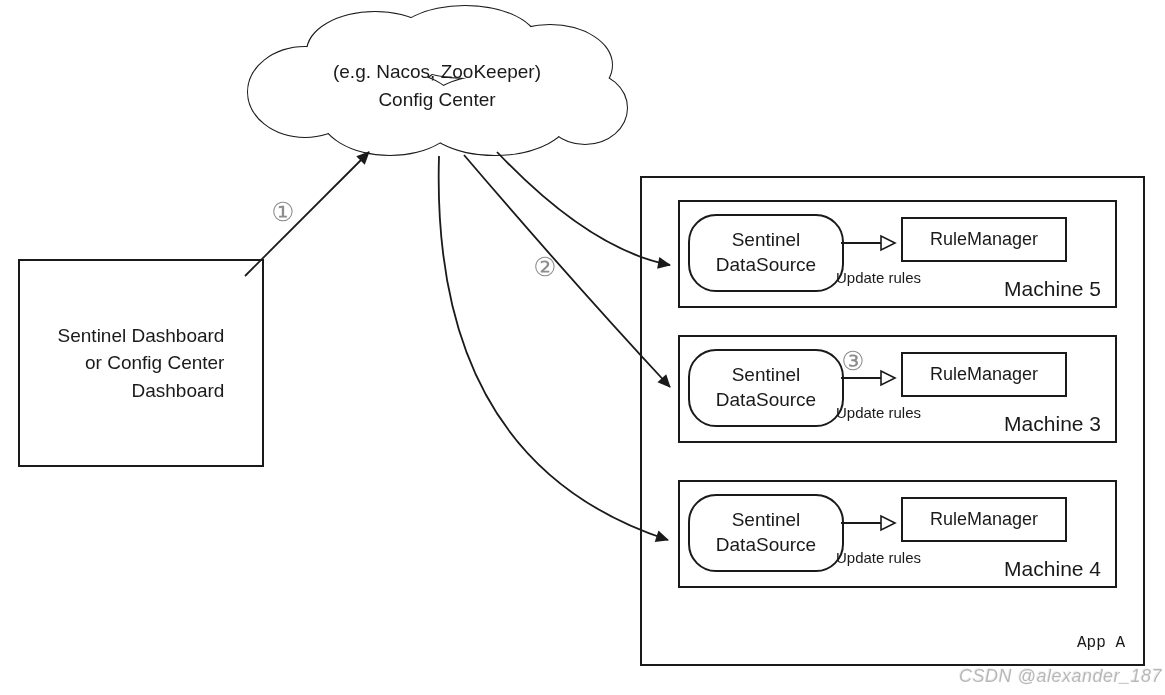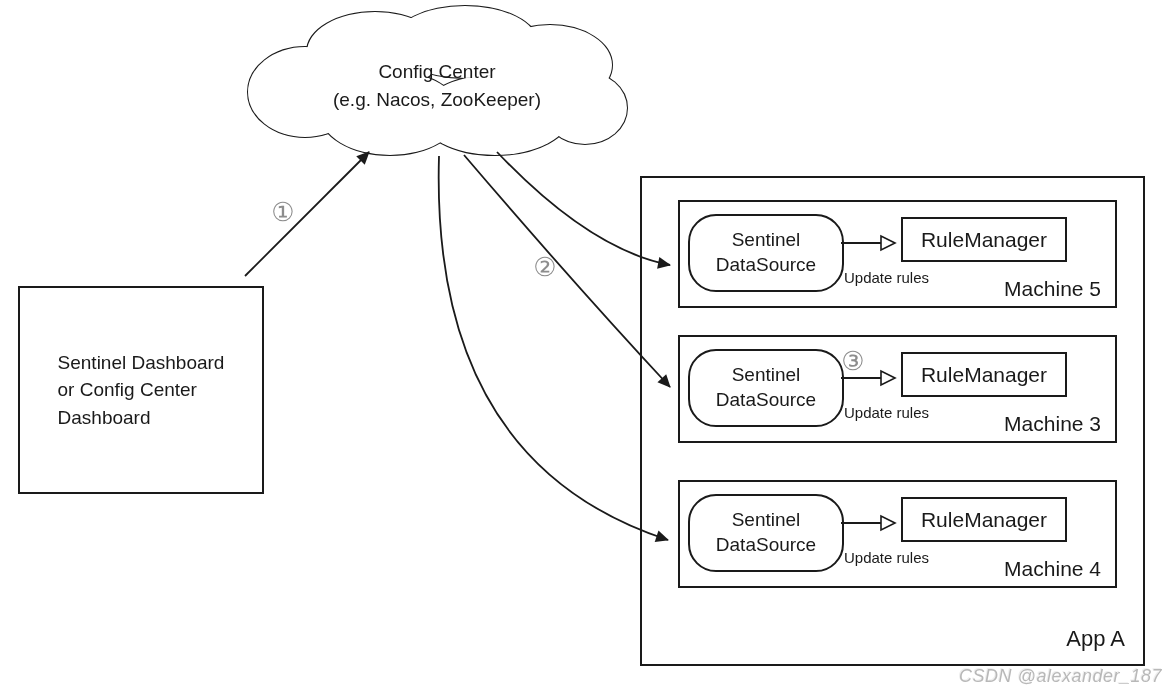--- a/index.html
+++ b/index.html
@@ -2,38 +2,38 @@
 <html><head>
 <meta charset="utf-8">
 <style>
   html,body{margin:0;padding:0;background:#ffffff;}
   body{font-family:"Liberation Sans", sans-serif;color:#1a1a1a;}
   .stage{position:relative;width:1165px;height:695px;background:#fff;overflow:hidden;}
   .layer{position:absolute;left:0;top:0;width:1165px;height:695px;pointer-events:none;}
 
   .box{position:absolute;border:2px solid #1a1a1a;background:transparent;box-sizing:border-box;}
 
-  .dashboard{left:18px;top:286px;width:246px;height:208px;display:flex;align-items:center;
-    justify-content:center;text-align:left;font-size:19px;line-height:1.45;white-space:pre-line;}
+  .dashboard{left:18px;top:259px;width:246px;height:208px;display:flex;align-items:center;
+    justify-content:center;text-align:right;font-size:19px;line-height:1.45;white-space:pre-line;}
 
   .cloud-text{position:absolute;left:262px;top:58px;width:350px;text-align:center;
     font-size:19px;line-height:1.45;}
 
   .appbox{left:640px;top:176px;width:505px;height:490px;}
-  .applabel{position:absolute;right:18px;bottom:12px;font-size:22px;}
+  .applabel{position:absolute;right:18px;bottom:12px;font-size:16px;font-family:Liberation Mono, monospace;}
 
   .machine{position:absolute;left:36px;width:439px;height:108px;border:2px solid #1a1a1a;box-sizing:border-box;}
   .machine.m1{top:22px;} .machine.m2{top:157px;} .machine.m3{top:302px;}
 
   .stadium{position:absolute;left:8px;top:12px;width:156px;height:78px;border:2px solid #1a1a1a;
     border-radius:28px;display:flex;align-items:center;justify-content:center;text-align:center;
     font-size:19px;line-height:1.3;white-space:pre-line;box-sizing:border-box;}
   .rulebox{position:absolute;left:221px;top:15px;width:166px;height:45px;border:2px solid #1a1a1a;
-    display:flex;align-items:center;justify-content:center;font-size:21px;box-sizing:border-box;}
-  .update{position:absolute;left:164px;top:67px;font-size:15px;white-space:nowrap;}
+    display:flex;align-items:center;justify-content:center;font-size:18px;box-sizing:border-box;}
+  .update{position:absolute;left:156px;top:67px;font-size:15px;white-space:nowrap;}
   .mname{position:absolute;right:14px;bottom:5px;font-size:21px;}
 
   .step{position:absolute;color:#8d8d8d;font-size:26px;line-height:1;transform:translate(-50%,-50%);}
   .step1{left:283px;top:212px;}
   .step2{left:545px;top:267px;}
   .step3{left:853px;top:361px;}
 
   .watermark{position:absolute;right:3px;top:666px;font-size:18px;color:#b8b8b8;
     text-shadow:1px 1px 0 #ffffff, -1px -1px 0 #efefef;letter-spacing:0.5px;font-style:italic;}
 </style>
@@ -82,22 +82,22 @@
       <line x1="841" y1="378" x2="881" y2="378" stroke="#1a1a1a" stroke-width="1.8"></line>
       <polygon points="895,378 881,371 881,385" fill="#ffffff" stroke="#1a1a1a" stroke-width="1.6"></polygon>
     </g>
     <g>
       <line x1="841" y1="523" x2="881" y2="523" stroke="#1a1a1a" stroke-width="1.8"></line>
       <polygon points="895,523 881,516 881,530" fill="#ffffff" stroke="#1a1a1a" stroke-width="1.6"></polygon>
     </g>
   </svg>
 
   <div class="cloud-text">
+    <div>(e.g. Nacos, ZooKeeper)</div>
     <div>Config Center</div>
-    <div>(e.g. Nacos, ZooKeeper)</div>
   </div>
 
   <div class="box dashboard">
     <span>Sentinel Dashboard
 or Config Center
 Dashboard</span>
   </div>
 
   <div class="box appbox">
 

